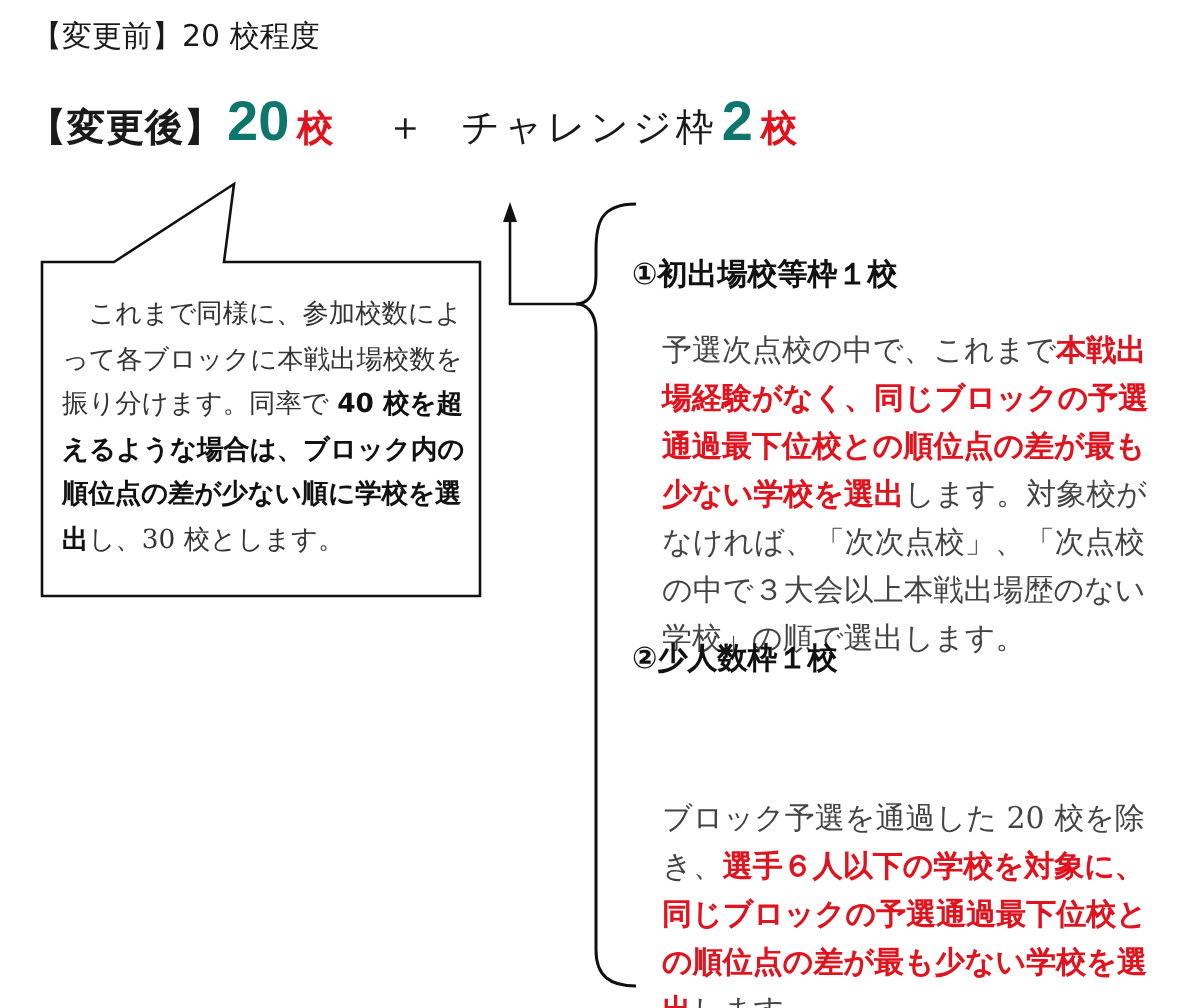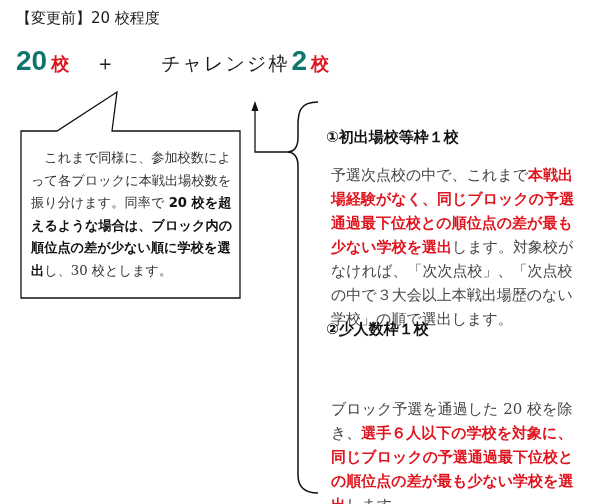--- a/index.html
+++ b/index.html
@@ -7,28 +7,28 @@
       width: 600px; height: 504px; background: #ffffff; position: relative; overflow: hidden;
       font-family: "DejaVu Sans", sans-serif; color: #1a1a1a;
     }
     .abs { position: absolute; }
     .before-line { left: 16px; top: 9px; font-size: 15px; white-space: nowrap; letter-spacing: 0; text-align: center; }
     .after-line { left: 14px; top: 45px; font-size: 19px; white-space: nowrap; display: flex; align-items: baseline; }
     .after-line .big { color: #0f766e; font-size: 28px; font-weight: bold; margin: 0 4px 0 2px; font-family: "Liberation Sans", sans-serif; }
     .after-line .unit { color: #e0141e; font-size: 18px; font-weight: bold; }
     .after-line .plus { margin: 0 18px 0 26px; font-size: 20px; }
     .after-line .label { font-weight: bold; letter-spacing: 0.5px; }
-    .challenge { letter-spacing: 2px; margin-left: 28px; }
+    .challenge { letter-spacing: 2px; }
     svg.shapes { position: absolute; left: 0; top: 0; }
     .callout-text {
       left: 31px; top: 147px; width: 204px; font-size: 13.2px; line-height: 22.5px;
       font-family: "DejaVu Serif", serif; color: #333;
     }
     .callout-text .b { font-family: "DejaVu Sans", sans-serif; font-weight: bold; color: #111; }
-    .sec-title { font-size: 15px; font-weight: bold; white-space: nowrap; color: #111; margin-left: 10px; }
+    .sec-title { font-size: 15px; font-weight: bold; white-space: nowrap; color: #111; }
     .sec1-title { left: 316px; top: 128px; }
     .sec2-title { left: 316px; top: 320px; }
     .sec-body { font-family: "DejaVu Serif", serif; font-size: 15px; line-height: 24px; width: 250px; color: #444; }
     .sec-body .r { font-family: "DejaVu Sans", sans-serif; font-weight: bold; color: #e0141e; }
     .sec1-body { left: 331px; top: 163px; }
     .sec2-body { left: 331px; top: 349px; margin-top: 48px; }
     .note { left: 329px; top: 442px; width: 265px; font-family: "DejaVu Serif", serif; font-size: 10.5px; line-height: 17px; color: #444; }
     .note .indent { padding-left: 12px; }
   </style>
 </head>
@@ -41,30 +41,31 @@
     <path d="M255 101 L251.5 111 L258.5 111 Z" fill="#111"></path>
   </g>
   <path d="M318 102 C300 102 298 112 298 125 L298 138 C298 148 293 152 288 152 C293 152 298 156 298 166 L298 475 C298 488 305 493 318 493" fill="none" stroke="#111" stroke-width="1.5"></path>
 </svg>
 
 <div class="abs before-line">
   <span>【変更前】</span><span>20 校程度</span>
 </div>
 
 <div class="abs after-line">
+  <span class="label">【変更後】</span>
   <span class="big">20</span>
   <span class="unit">校</span>
   <span class="plus">＋</span>
   <span class="challenge">チャレンジ枠</span>
   <span class="big">2</span>
   <span class="unit">校</span>
 </div>
 
 <div class="abs callout-text">
-  <span>　これまで同様に、参加校数によって各ブロックに本戦出場校数を振り分けます。同率で </span><span class="b">20 校を超えるような場合は、ブロック内の順位点の差が少ない順に学校を選出</span><span>し、30 校とします。</span>
+  <span>　これまで同様に、参加校数によって各ブロックに本戦出場校数を振り分けます。同率で </span><span class="b">40 校を超えるような場合は、ブロック内の順位点の差が少ない順に学校を選出</span><span>し、30 校とします。</span>
 </div>
 
 <div class="abs sec-title sec1-title">①初出場校等枠１校</div>
 <div class="abs sec-body sec1-body">
   <span>予選次点校の中で、これまで</span><span class="r">本戦出場経験がなく、同じブロックの予選通過最下位校との順位点の差が最も少ない学校を選出</span><span>します。対象校がなければ、「次次点校」、「次点校の中で３大会以上本戦出場歴のない学校」の順で選出します。</span>
 </div>
 
 <div class="abs sec-title sec2-title">②少人数枠１校</div>
 <div class="abs sec-body sec2-body">
   <span>ブロック予選を通過した 20 校を除き、</span><span class="r">選手６人以下の学校を対象に、同じブロックの予選通過最下位校との順位点の差が最も少ない学校を選出</span><span>します。</span>

